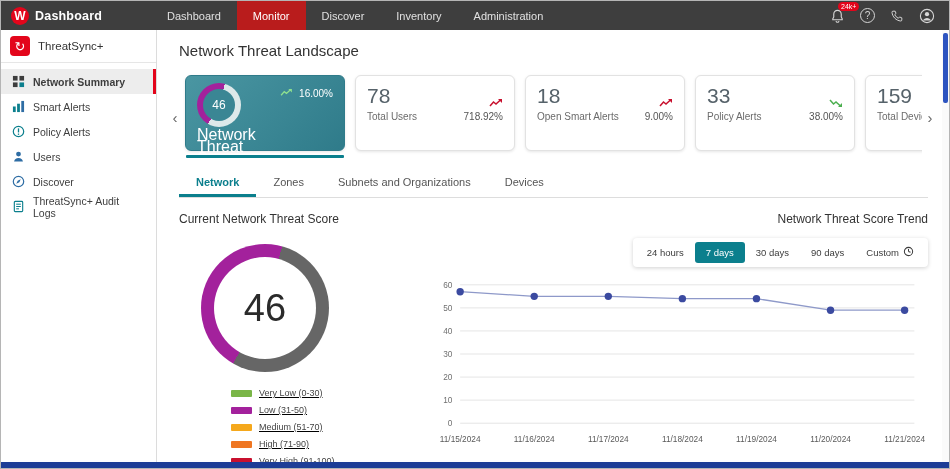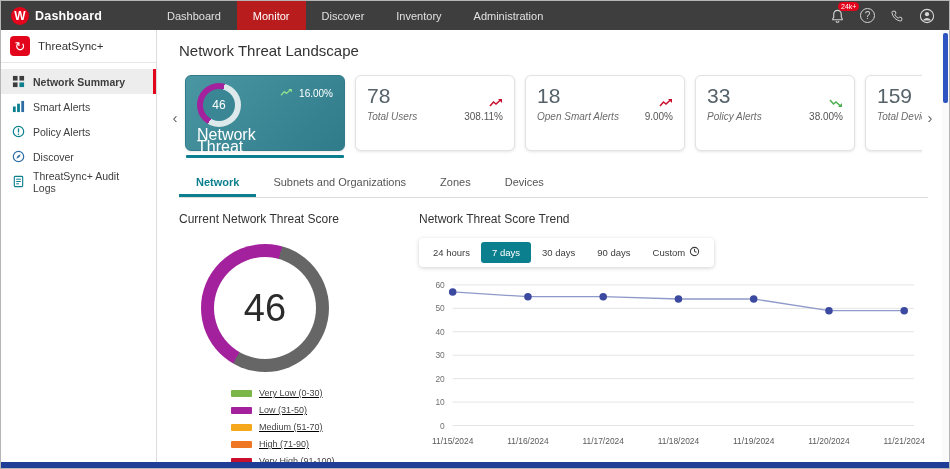--- a/index.html
+++ b/index.html
@@ -49,54 +49,54 @@
 
   
   .cards-strip { display:flex; align-items:center; padding:6px 4px 0 10px; }
   .chev { width:16px; flex:none; font-size:15px; color:#666; text-align:center; cursor:pointer; user-select:none; }
   .cards-viewport { flex:1; overflow:hidden; padding:2px 0 10px 2px; }
   .cards { display:flex; gap:10px; }
   .card { position:relative; min-width:160px; width:160px; height:76px; background:#fff;
           border:1px solid #e2e2e2; border-radius:6px; box-shadow:0 1px 3px rgba(0,0,0,.10);
           padding:8px 11px; cursor:pointer; }
   .card .value { font-size:21px; color:#56626a; line-height:24px; }
-  .card .label { font-size:10px; color:#6b6b6b; margin-top:3px;font-style:italic; }
+  .card .label { font-size:10px; color:#6b6b6b; margin-top:3px; }
   .card .delta-box { position:absolute; right:11px; top:22px; display:flex; flex-direction:column;
                      align-items:flex-end; gap:1px; font-size:10px; color:#555; }
   .card.selected { background:linear-gradient(135deg,#4a96a2,#2f7b8a); border-color:#2f7b8a; }
   .card.selected::after { content:""; position:absolute; left:0; right:0; bottom:-8px; height:3px;
                           background:#0b7f8d; border-radius:1px; }
   .sel-row { display:flex; align-items:flex-start; justify-content:space-between; }
   .mini-donut { width:44px; height:44px; border-radius:50%; display:flex; align-items:center;
                 justify-content:center; flex:none; margin-top:-1px; }
   .mini-donut-hole { width:32px; height:32px; border-radius:50%; background:#3a8694; color:#fff;
                      font-size:12px; display:flex; align-items:center; justify-content:center; }
   .sel-delta { display:flex; align-items:center; gap:6px; color:#fff; font-size:10px; margin-top:4px; }
   .sel-label { color:#fff; font-size:16px; line-height:12px; margin-top:2px; width:70px; }
 
   
   .tabs { display:flex; margin:8px 14px 0 22px; border-bottom:1px solid #ddd; }
   .tab { padding:7px 17px 6px; font-size:11px; color:#555; cursor:pointer; border-bottom:3px solid transparent; }
   .tab.active { color:#0b7f8d; font-weight:bold; border-bottom-color:#0b7f8d; }
 
   
-  .content { display:flex; padding:14px 14px 0 22px; gap:24px; }
+  .content { display:flex; padding:14px 14px 0 22px; gap:32px; }
   .panel-title { font-size:12px; color:#333; }
 
   .gauge-panel { width:216px; flex:none; }
   .donut { width:128px; height:128px; border-radius:50%; margin:18px 0 0 22px;
            display:flex; align-items:center; justify-content:center; }
   .donut-hole { width:102px; height:102px; border-radius:50%; background:#fff; display:flex;
                 align-items:center; justify-content:center; font-size:38px; color:#2b2b2b; }
   .legend { margin:16px 0 0 52px; display:flex; flex-direction:column; gap:7px;text-decoration:underline; }
   .legend-row { display:flex; align-items:center; gap:7px; }
   .swatch { width:21px; height:7px; border-radius:1px; flex:none; }
   .legend-label { font-size:9px; color:#444; }
 
-  .trend-panel { flex:1; min-width:0; }
+  .trend-panel { flex:1; min-width:0;text-align:right; }
   .range-bar { display:inline-flex; align-items:center; margin-top:12px; background:#fff; border-radius:4px;
                box-shadow:0 1px 4px rgba(0,0,0,.18); padding:3px; }
   .range-btn { padding:5px 11px; font-size:9.5px; color:#3c3c3c; border-radius:3px; cursor:pointer;
                display:flex; align-items:center; gap:4px; white-space:nowrap; }
   .range-btn.active { background:#0b7f8d; color:#fff; }
   .chart-wrap { margin-top:10px; }
   .chart-wrap svg { display:block; width:100%; height:auto; }
 
   
   .vscroll { width:7px; flex:none; background:#fafafa; position:relative; }
@@ -181,20 +181,29 @@
               <circle cx="7" cy="7" r="5.6" fill="none" stroke="#0b7f8d" stroke-width="1.3"></circle>
               <rect x="6.3" y="3.6" width="1.4" height="4.4" fill="#0b7f8d"></rect>
               <rect x="6.3" y="9.2" width="1.4" height="1.4" fill="#0b7f8d"></rect>
             </svg>
           </span>
           <span>Policy Alerts</span>
         </div>
         <div class="sidebar-item">
           <span class="si-icon">
             <svg width="13" height="13" viewBox="0 0 14 14">
+              <circle cx="7" cy="4.4" r="2.6" fill="#2e6da4"></circle>
+              <path d="M2.2 12.4a4.9 4.9 0 0 1 9.6 0z" fill="#2e6da4"></path>
+            </svg>
+          </span>
+          <span>Users</span>
+        </div>
+        <div class="sidebar-item">
+          <span class="si-icon">
+            <svg width="13" height="13" viewBox="0 0 14 14">
               <circle cx="7" cy="7" r="5.6" fill="none" stroke="#2e6da4" stroke-width="1.3"></circle>
               <path d="M9.4 4.6 7.9 7.9 4.6 9.4 6.1 6.1z" fill="#2e6da4"></path>
             </svg>
           </span>
           <span>Discover</span>
         </div>
         <div class="sidebar-item">
           <span class="si-icon">
             <svg width="13" height="13" viewBox="0 0 14 14">
               <rect x="2.5" y="1.5" width="9" height="11" rx="1" fill="none" stroke="#0b7f8d" stroke-width="1.2"></rect>
@@ -237,21 +246,21 @@
             <div class="card">
               <div class="value">78</div>
               <div class="label">Total Users</div>
               <div class="delta-box">
                 <span>
                   <svg width="14" height="10" viewBox="0 0 14 10">
                     <polyline points="1,8 4.5,4 7,6 12,1.5" fill="none" stroke="#c8102e" stroke-width="1.5"></polyline>
                     <polygon points="9,1 13,1 13,5" fill="#c8102e"></polygon>
                   </svg>
                 </span>
-                <span>308.11%</span>
+                <span>718.92%</span>
               </div>
             </div>
 
             <div class="card">
               <div class="value">18</div>
               <div class="label">Open Smart Alerts</div>
               <div class="delta-box">
                 <span>
                   <svg width="14" height="10" viewBox="0 0 14 10">
                     <polyline points="1,8 4.5,4 7,6 12,1.5" fill="none" stroke="#c8102e" stroke-width="1.5"></polyline>
@@ -281,22 +290,22 @@
               <div class="label">Total Devices</div>
             </div>
 
           </div>
         </div>
         <span class="chev">›</span>
       </div>
 
       <div class="tabs">
         <div class="tab active">Network</div>
+        <div class="tab">Zones</div>
         <div class="tab">Subnets and Organizations</div>
-        <div class="tab">Zones</div>
         <div class="tab">Devices</div>
       </div>
 
       <div class="content">
 
         <section class="gauge-panel">
           <div class="panel-title">Current Network Threat Score</div>
           <div class="donut" style="background: conic-gradient(from 210deg, rgb(163, 33, 156) 0deg, rgb(163, 33, 156) 46%, rgb(102, 102, 102) 46%, rgb(102, 102, 102) 100%);">
             <div class="donut-hole">46</div>
           </div>

